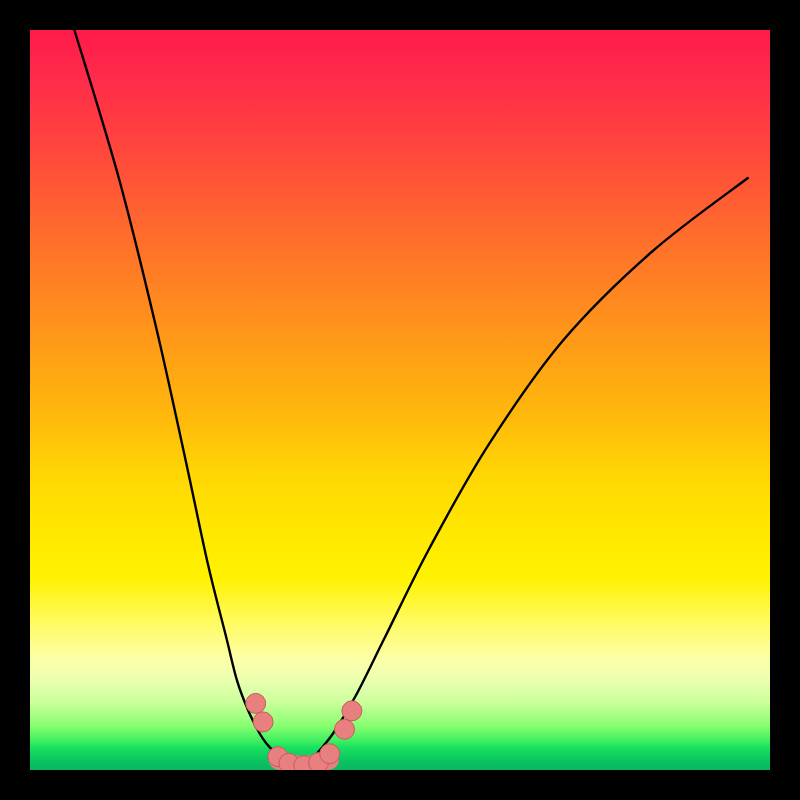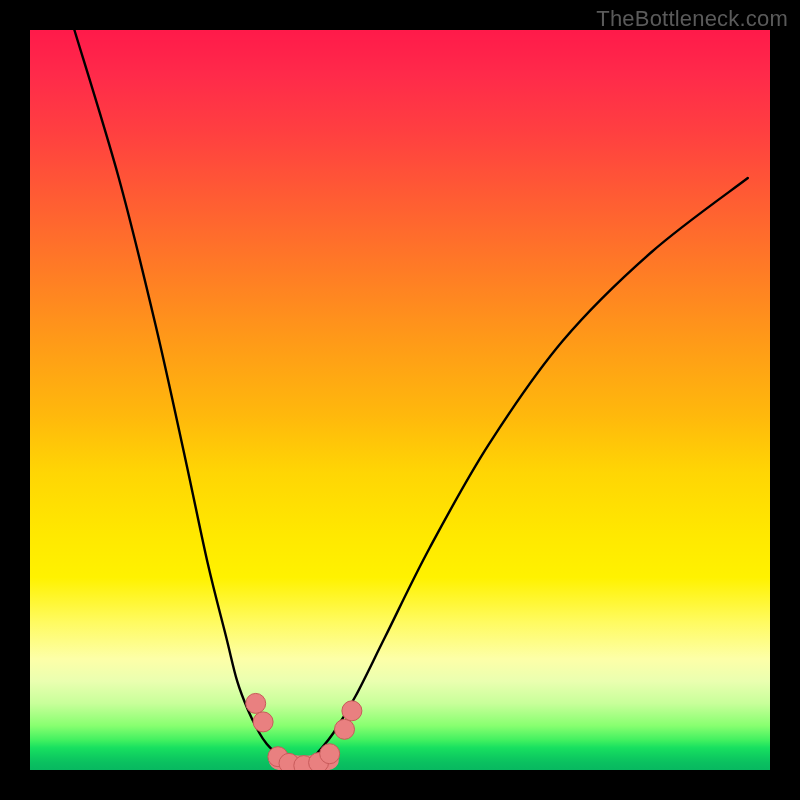--- a/index.html
+++ b/index.html
@@ -90,14 +90,13 @@
           <circle cx="247.9" cy="726.68" r="10" fill="#e98080" stroke="#c85a5a" stroke-width="1"></circle>
           <circle cx="259" cy="733.34" r="10" fill="#e98080" stroke="#c85a5a" stroke-width="1"></circle>
           <circle cx="273.8" cy="735.56" r="10" fill="#e98080" stroke="#c85a5a" stroke-width="1"></circle>
           <circle cx="288.6" cy="732.6" r="10" fill="#e98080" stroke="#c85a5a" stroke-width="1"></circle>
           <circle cx="299.70000000000005" cy="723.72" r="10" fill="#e98080" stroke="#c85a5a" stroke-width="1"></circle>
           <circle cx="314.5" cy="699.3" r="10" fill="#e98080" stroke="#c85a5a" stroke-width="1"></circle>
           <circle cx="321.9" cy="680.8" r="10" fill="#e98080" stroke="#c85a5a" stroke-width="1"></circle>
         </g>
     </svg>
   </div>
-  <div class="watermark">TheBottleneck.com</div>
 </div>
 
 </body></html>

